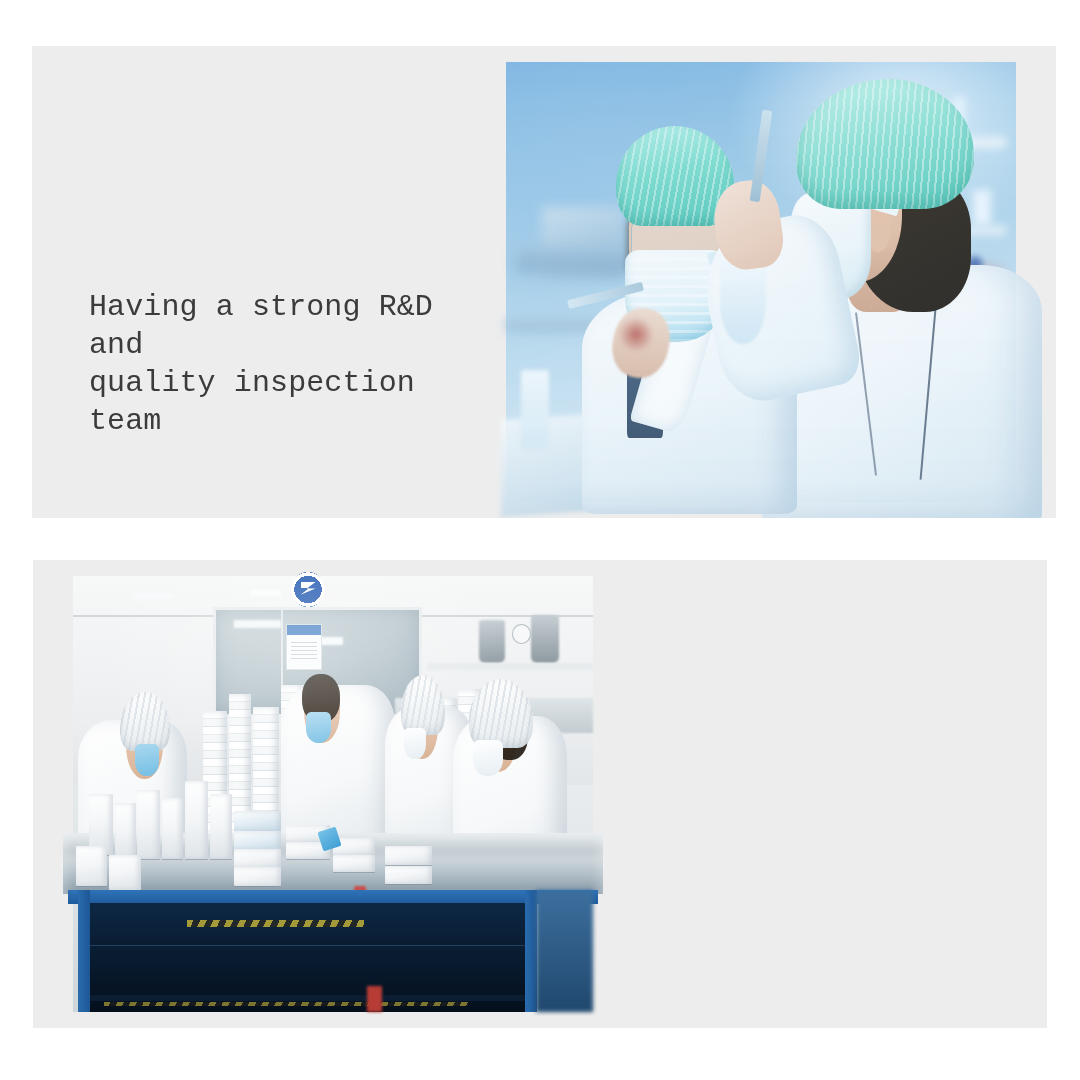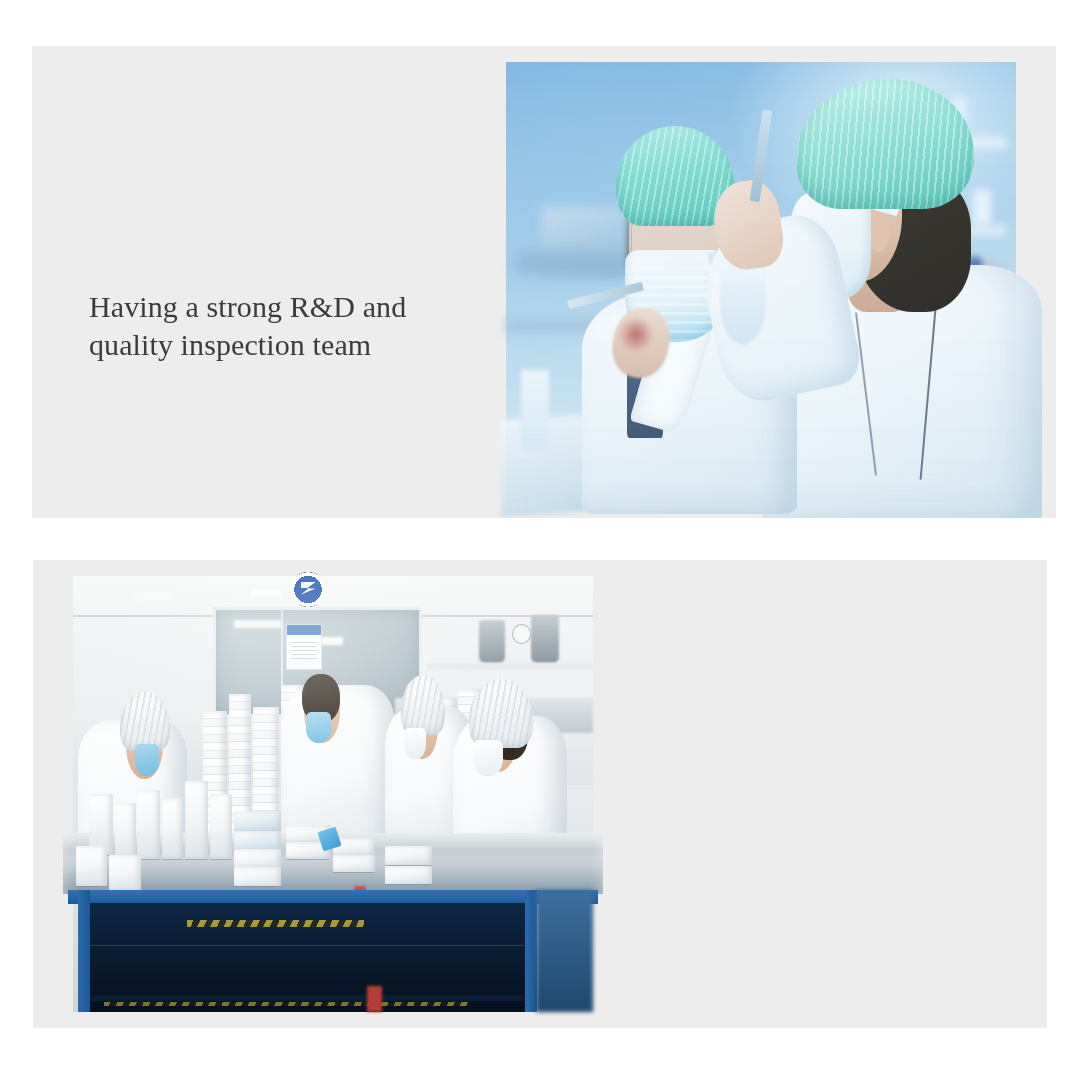--- a/index.html
+++ b/index.html
@@ -73,21 +73,21 @@
     top: 0;
     width: 414px;
     height: 468px;
     background: #ededed;
   }
 
   
   .caption {
     position: absolute;
     color: #3b3b3b;
-    font-family: Liberation Serif, serif;
+    font-family: Liberation Mono, monospace;
     font-weight: 300;
     font-size: 30px;
     line-height: 38px;
     letter-spacing: 0.1px;
     white-space: pre-line;
   }
   .caption-top {
     left: 57px;
     top: 242px;
     width: 380px;

